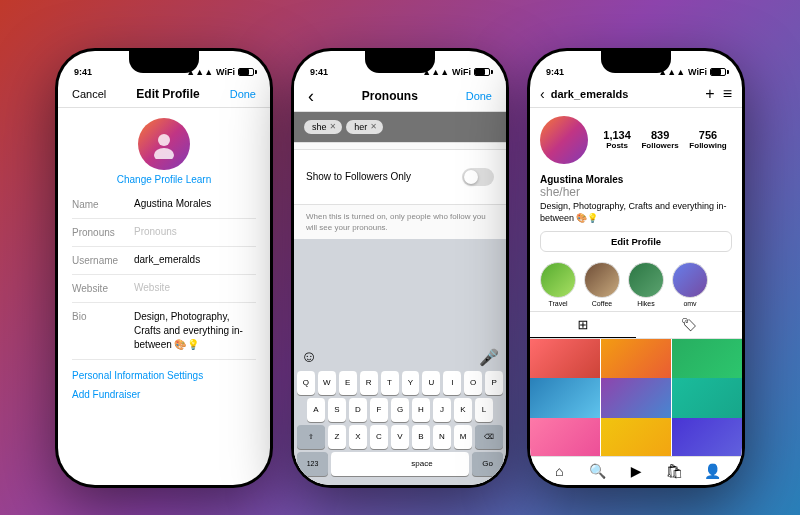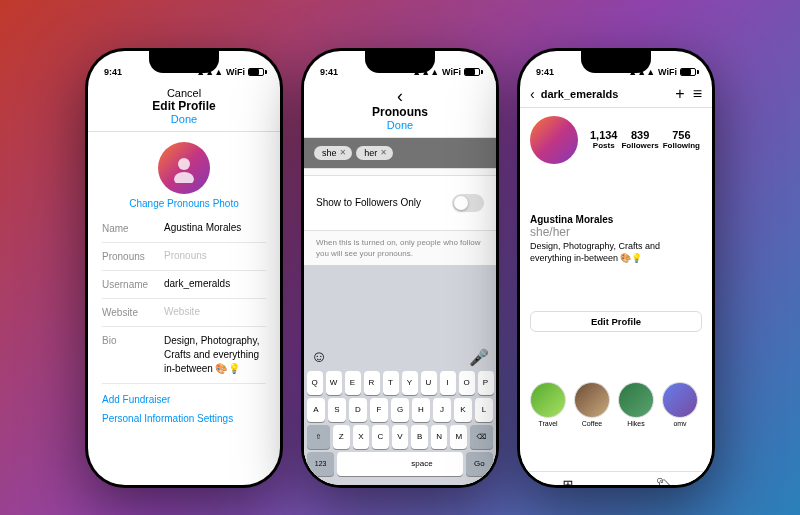--- a/index.html
+++ b/index.html
@@ -10,21 +10,21 @@
       display: flex;
       align-items: center;
       justify-content: center;
       gap: 18px;
       font-family: -apple-system, BlinkMacSystemFont, 'Helvetica Neue', sans-serif;
       overflow: hidden;
     }
 
     
     .phone {
-      width: 198px;
+      width: 218px;
       height: 440px;
       background: #000;
       border-radius: 40px;
       padding: 3px;
       box-shadow: 0 20px 60px rgba(0,0,0,0.5);
       position: relative;
       flex-shrink: 0;
       margin-top: 20px;
     }
     .phone-inner {
@@ -91,21 +91,20 @@
       background: #000;
       border-radius: 1px;
     }
     .nav-bar {
       display: flex;
       align-items: center;
       justify-content: space-between;
       padding: 6px 14px;
       border-bottom: 0.5px solid #e0e0e0;
       flex-shrink: 0;
-      flex-direction: column;
     }
     .nav-bar .nav-cancel {
       font-size: 11px;
       color: #000;
     }
     .nav-bar .nav-title {
       font-size: 12px;
       font-weight: 600;
       color: #000;
     }
@@ -327,21 +326,20 @@
       font-size: 8px;
     }
 
     
     .phone3 .screen-content {
       flex: 1;
       overflow: hidden;
       display: flex;
       flex-direction: column;
       background: #fff;
-      gap: 40px;
     }
     .profile-nav {
       display: flex;
       align-items: center;
       padding: 4px 10px;
       border-bottom: 0.5px solid #e0e0e0;
       flex-shrink: 0;
     }
     .profile-nav .back-arrow {
       font-size: 14px;
@@ -535,21 +533,21 @@
 
     <div class="screen-content">
 
       <div class="profile-photo-section">
         <div class="avatar-circle">
           <svg viewBox="0 0 30 30" fill="none" xmlns="http://www.w3.org/2000/svg">
             <circle cx="15" cy="11" r="6" fill="rgba(255,255,255,0.8)"></circle>
             <ellipse cx="15" cy="26" rx="10" ry="7" fill="rgba(255,255,255,0.8)"></ellipse>
           </svg>
         </div>
-        <span class="change-photo-link">Change Pronouns Photo</span>
+        <span class="change-photo-link">Change Profile Learn</span>
       </div>
 
       <div class="form-section">
         <div class="form-row">
           <span class="form-label">Name</span>
           <span class="form-value">Agustina Morales</span>
         </div>
         <div class="form-row">
           <span class="form-label">Pronouns</span>
           <span class="form-value placeholder">Pronouns</span>
@@ -562,22 +560,22 @@
           <span class="form-label">Website</span>
           <span class="form-value placeholder">Website</span>
         </div>
         <div class="form-row">
           <span class="form-label">Bio</span>
           <span class="form-value multiline">Design, Photography, Crafts and everything in-between 🎨💡</span>
         </div>
       </div>
 
       <div class="links-section">
+        <span class="link-text">Personal Information Settings</span>
         <span class="link-text">Add Fundraiser</span>
-        <span class="link-text">Personal Information Settings</span>
       </div>
     </div>
   </div>
 </div>
 
 <div class="phone phone2">
   <div class="notch"></div>
   <div class="phone-inner">
 
     <div class="status-bar">

